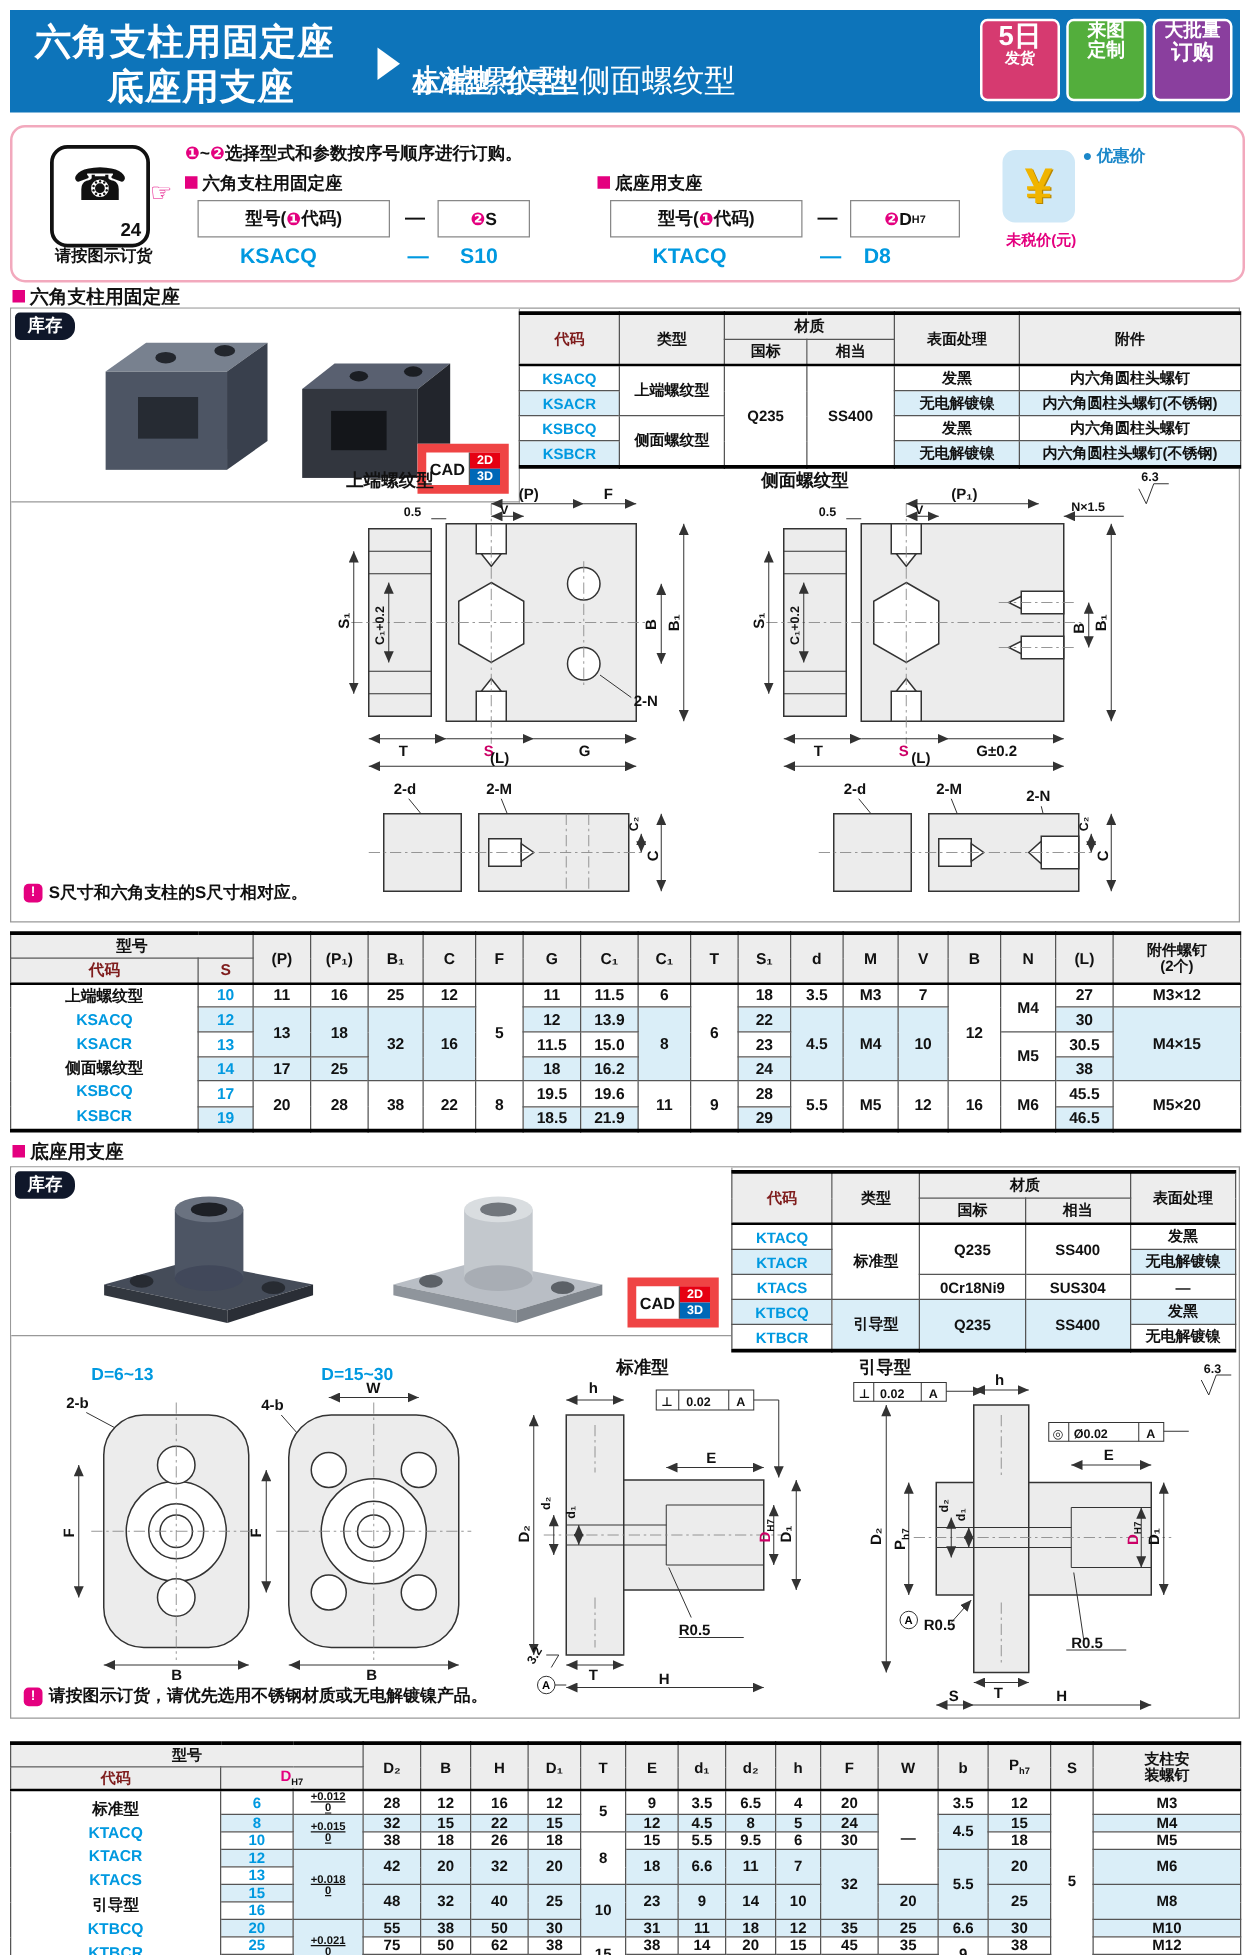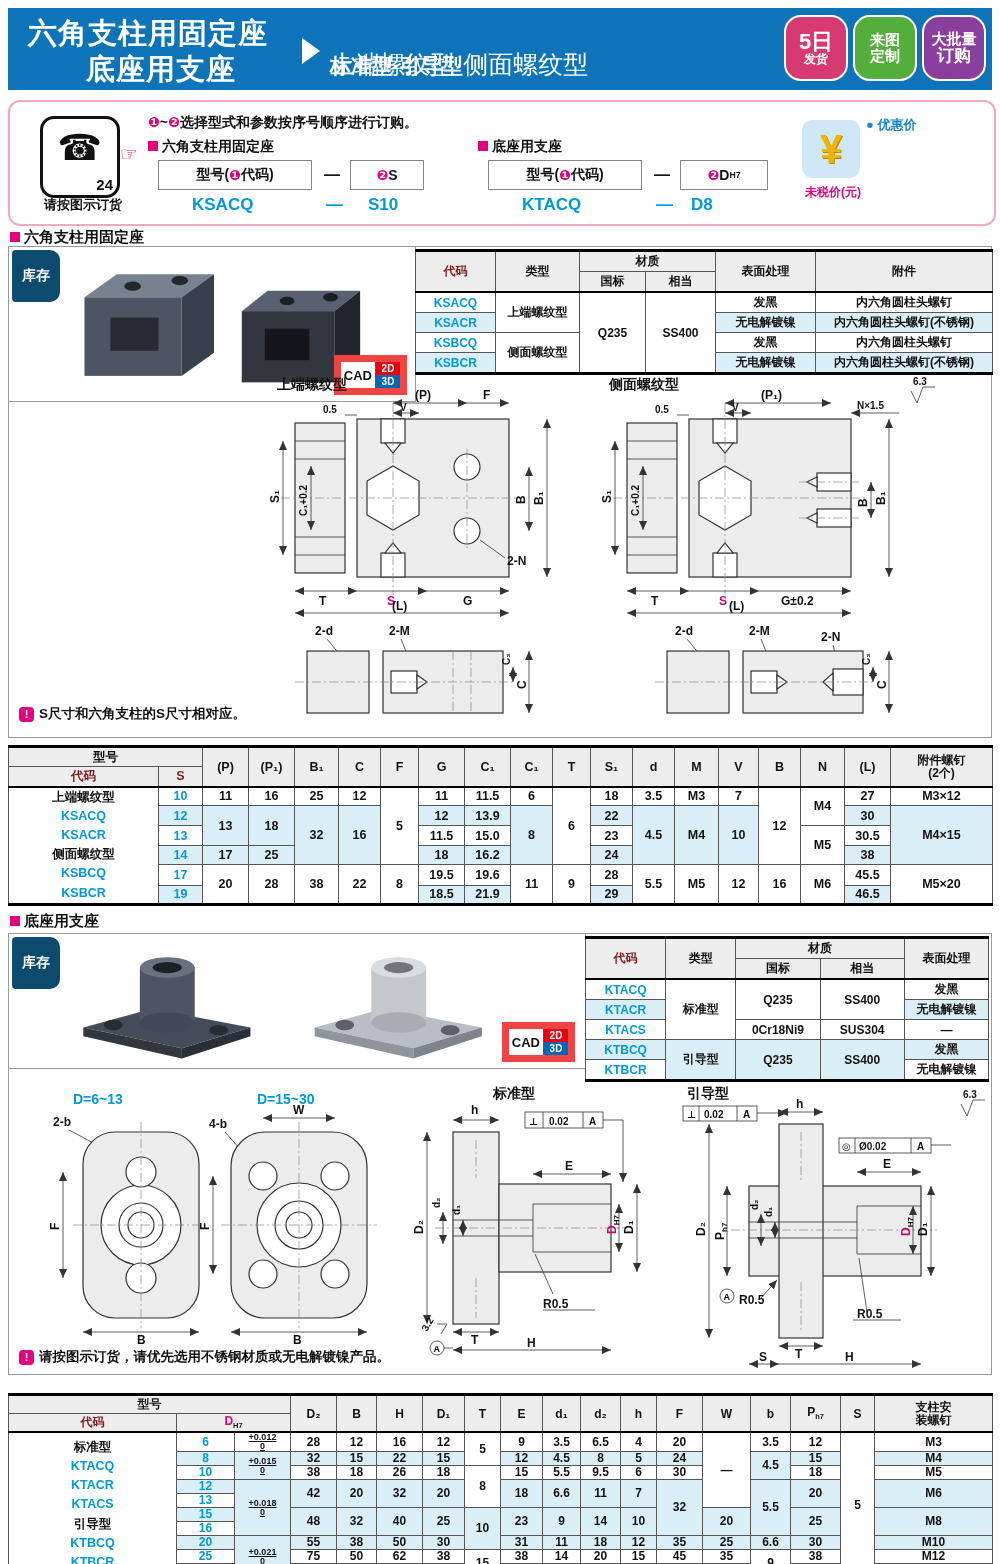--- a/index.html
+++ b/index.html
@@ -8,22 +8,22 @@
   .abs{position:absolute;}
   
   .hdr{left:8px;top:8px;width:984px;height:82px;background:#0d74ba;}
   .hdr .t1{left:20px;top:6px;font-size:29px;font-weight:bold;color:#fff;letter-spacing:1px;}
   .hdr .t2{left:78px;top:42px;font-size:29px;font-weight:bold;color:#fff;letter-spacing:1px;}
   .hdr .arrow{left:294px;top:30px;width:0;height:0;border-left:18px solid #fff;
               border-top:13px solid transparent;border-bottom:13px solid transparent;}
   .hdr .s1{left:322px;top:8px;font-size:25px;font-weight:normal;color:#fff;margin-top:32px;}
   .hdr .s2{left:322px;top:44px;font-size:21px;font-weight:bold;color:#fff;}
   .badges{right:6px;top:7px;display:flex;gap:5px;}
-  .badge{width:60px;height:62px;border:2px solid #fff;border-radius:17px;color:#fff;
-         display:flex;flex-direction:column;align-items:center;justify-content:center;line-height:1.05;}
+  .badge{width:60px;height:62px;border:2px solid #fff;border-radius:6px;color:#fff;
+         display:flex;flex-direction:column;align-items:center;justify-content:flex-start;line-height:1.05;}
   .badge .b1{font-size:22px;font-weight:bold;}
   .badge .b2{font-size:12px;font-weight:bold;}
   .badge.g .b1,.badge.g .b2{font-size:15px;}
   .badge.p .b1{font-size:15px;}
   .badge.p .b2{font-size:17px;}
   
   .obox{left:8px;top:100px;width:984px;height:122px;border:2px solid #f2a9bd;border-radius:12px;background:#fff;}
   .phone{left:30px;top:14px;width:74px;height:76px;border:3px solid #111;border-radius:14px;text-align:center;}
   .phone .glyph{font-size:36px;line-height:58px;}
   .phone .n24{position:absolute;right:4px;bottom:2px;font-size:15px;font-weight:bold;}
@@ -42,22 +42,22 @@
   .yen{font-size:40px;font-weight:bold;color:#f0b400;text-shadow:1px 1px 0 #b98700;}
   .ycap{left:778px;top:82px;width:90px;text-align:center;font-size:12px;font-weight:bold;color:#e4007f;}
   .disc{left:856px;top:14px;font-size:13px;font-weight:bold;color:#1b87c9;}
   .ptab{left:856px;top:33px;border-collapse:collapse;}
   .ptab td{border:1px solid #444;font-size:11.5px;font-weight:bold;text-align:center;height:21px;padding:0 3px;}
   .ptab td.lbl{background:#d8ecf7;}
   
   .sect{font-size:15px;font-weight:bold;}
   .sbox{border:1px solid #999;background:#fff;}
   .photo{border-right:1px solid #999;border-bottom:1px solid #999;background:#fff;}
-  .stock{position:absolute;left:3px;top:3px;background:#0c4a6e;color:#fff;font-size:14px;font-weight:bold;
-         padding:17px 10px;border-radius:4px 10px 10px 4px;}
+  .stock{position:absolute;left:3px;top:3px;background:#0f172a;color:#fff;font-size:14px;font-weight:bold;
+         padding:2px 10px;border-radius:4px 10px 10px 4px;}
   .cad{position:absolute;display:grid;grid-template-columns:auto 24px;grid-template-rows:13px 13px;
        border:7px solid #ef4444;background:#fff;}
   .cadtxt{grid-row:1/3;display:flex;align-items:center;padding:0 3px;font-size:13px;font-weight:bold;border-right:1px solid #555;}
   .cad2d{background:#e60012;color:#fff;font-size:10px;font-weight:bold;text-align:center;line-height:13px;}
   .cad3d{background:#0068b7;color:#fff;font-size:10px;font-weight:bold;text-align:center;line-height:13px;}
   
   table.ctab{border-collapse:collapse;table-layout:fixed;background:#fff;}
   table.ctab th,table.ctab td{border:1px solid #555;text-align:center;vertical-align:middle;
         padding:0;font-weight:bold;overflow:hidden;}
   table.ctab{border-top:3px solid #000;border-bottom:3px solid #000;}

